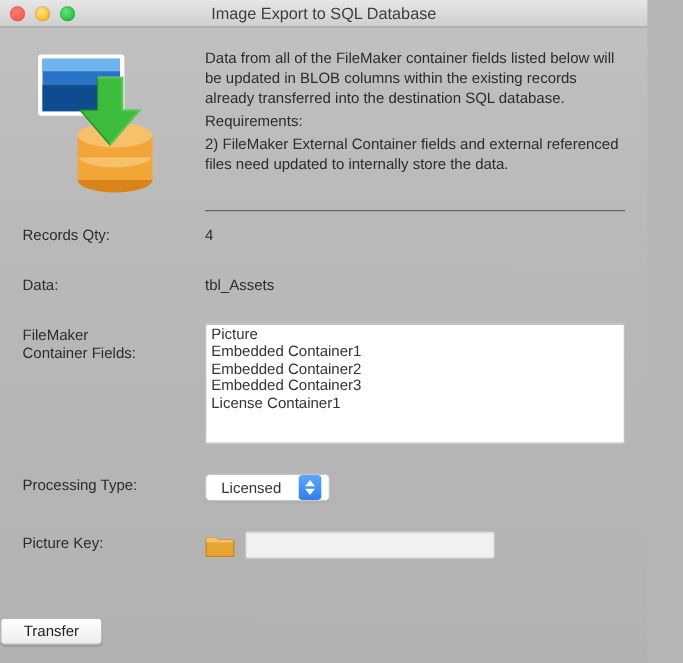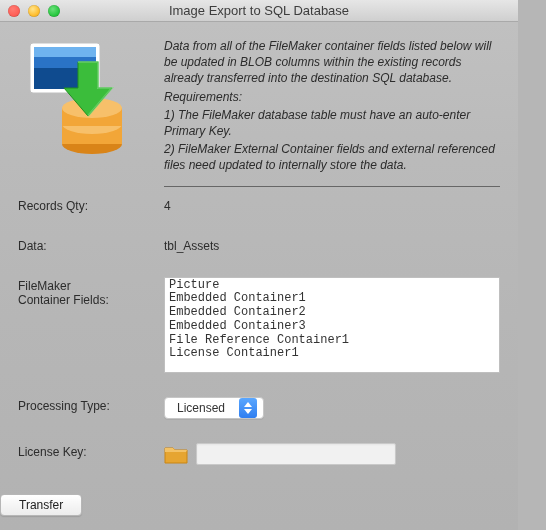--- a/index.html
+++ b/index.html
@@ -41,21 +41,21 @@
     .content {
       padding: 16px 18px 12px 18px;
     }
     .intro-row {
       display: flex;
       gap: 16px;
       align-items: flex-start;
       margin-bottom: 10px;
     }
     .icon-wrap { width: 130px; flex: 0 0 130px; display:flex; justify-content:center; }
-    .intro-text { flex: 1; font-size: 12px; line-height: 1.35; color: #2c2c2c; font-style: italic; }
+    .intro-text { flex: 1; font-size: 12px; line-height: 1.35; color: #2c2c2c; }
     .intro-text p { margin-bottom: 2px; }
     .hr {
       height: 1px; background: #666; margin: 4px 0 10px 0;
       margin-left: 146px;
     }
     .form {
       display: grid;
       grid-template-columns: 146px 1fr;
       row-gap: 24px;
       align-items: start;
@@ -64,21 +64,21 @@
     .value { font-size: 12px; color: #2c2c2c; padding-top: 2px; }
     .listbox {
       background: #fff;
       border: 1px solid #bfbfbf;
       height: 96px;
       overflow-y: scroll;
       padding: 1px 4px;
       line-height: 1.15;
       font-size: 12px;
     }
-    .listbox div { white-space: nowrap; font-family: Liberation Mono, monospace; }
+    .listbox div { white-space: nowrap; }
     
     .listbox::-webkit-scrollbar { width: 16px; }
     .listbox::-webkit-scrollbar-track { background: #f2f2f2; border-left:1px solid #ddd; }
     .listbox::-webkit-scrollbar-thumb { background: #c9c9c9; border: 3px solid #f2f2f2; border-radius: 8px; }
 
     .select-wrap {
       display: inline-flex;
       align-items: center;
       background: #fff;
       border: 1px solid #c6c6c6;
@@ -167,21 +167,20 @@
 
           <g transform="translate(34,24)">
             <path d="M20 0 L40 0 L40 26 L54 26 L30 54 L6 26 L20 26 Z" fill="#3bbd3b" stroke="#1f8f1f" stroke-width="1"></path>
             <path d="M20 0 L40 0 L40 26 L54 26 L30 54" fill="none" stroke="#7be07b" stroke-width="2" opacity="0.6"></path>
           </g>
         </svg>
       </div>
       <div class="intro-text">
         <p>Data from all of the FileMaker container fields listed below will be updated in BLOB columns within the existing records already transferred into the destination SQL database.</p>
         <p>Requirements:</p>
-        <p>1) The FileMaker database table must have an auto-enter Primary Key.</p>
         <p>2) FileMaker External Container fields and external referenced files need updated to internally store the data.</p>
       </div>
     </div>
 
     <div class="hr"></div>
 
     <div class="form">
 
       <div class="label">Records Qty:</div>
       <div class="value">4</div>
@@ -191,40 +190,39 @@
 
       <div class="label">
         <span>FileMaker</span><br>
         <span>Container Fields:</span>
       </div>
       <div class="listbox" id="fields-list">
           <div>Picture</div>
           <div>Embedded Container1</div>
           <div>Embedded Container2</div>
           <div>Embedded Container3</div>
-          <div>File Reference Container1</div>
           <div>License Container1</div>
         </div>
 
       <div class="label">Processing Type:</div>
       <div>
         <div class="select-wrap">
           <span class="sel-text">Licensed</span>
           <span class="select-arrows">
             <svg width="8" height="6" viewBox="0 0 8 6">
                 <path d="M4 0 L8 5 L0 5 Z" fill="#fff"></path>
               </svg>
             <svg width="8" height="6" viewBox="0 0 8 6">
                 <path d="M0 1 L8 1 L4 6 Z" fill="#fff"></path>
               </svg>
           </span>
         </div>
       </div>
 
-      <div class="label">License Key:</div>
+      <div class="label">Picture Key:</div>
       <div class="license-row">
         <span class="folder-icon">
           <svg width="24" height="22" viewBox="0 0 24 22">
             <path d="M1 5 L9 5 L11 7 L23 7 L23 20 L1 20 Z" fill="#e6a531" stroke="#c98514"></path>
             <path d="M1 5 L9 5 L11 7 L23 7 L22 9 L1 9 Z" fill="#f3c266"></path>
           </svg>
         </span>
         <input type="text" class="license-input" value="" style="">
       </div>
 

